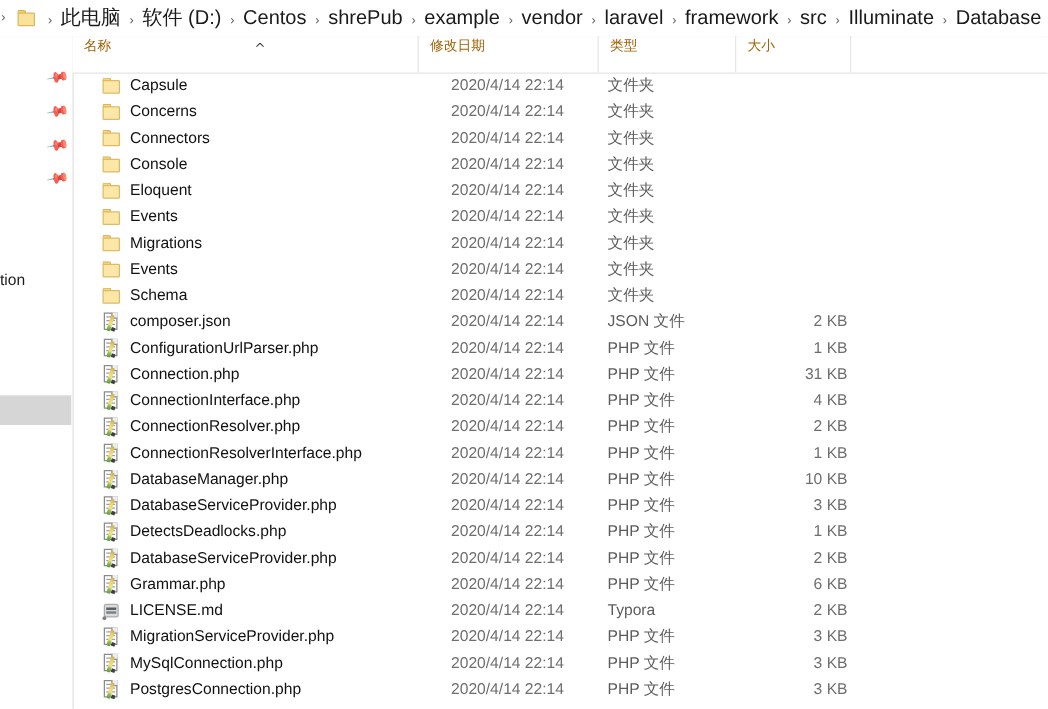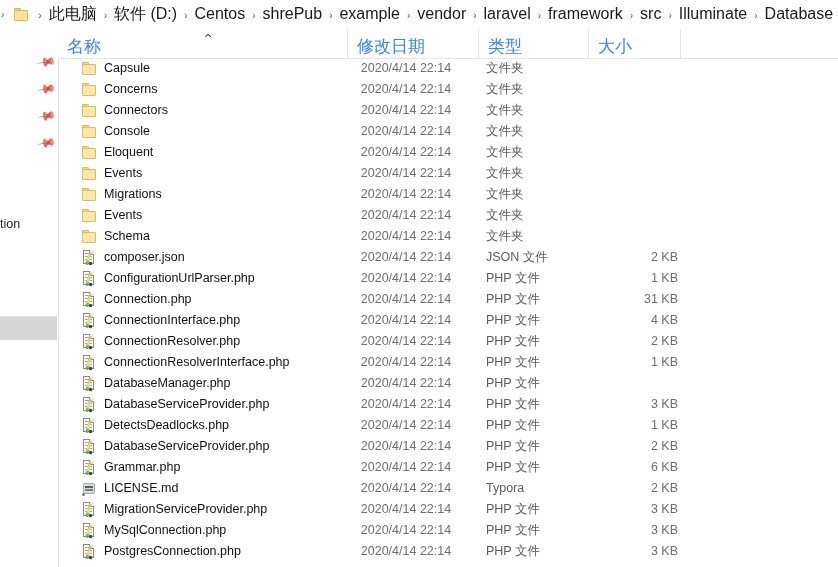--- a/index.html
+++ b/index.html
@@ -123,24 +123,24 @@
     height: 29px;
     background: #ffffff;
     border-bottom: 1px solid #e5e5e5;
   }
   .colhead {
     position: absolute;
     top: 0;
     height: 29px;
     box-sizing: border-box;
     border-left: 1px solid #e5e5e5;
-    color: #3b82f6;
-    font-size: 17px;
+    color: #a16207;
+    font-size: 11px;
     display: flex;
-    align-items: flex-end;
+    align-items: flex-start;
     padding-left: 9px;
     white-space: nowrap;
   }
   .colhead.first { border-left: none; }
   #sort-ascending-icon {
     position: absolute;
     left: 143px;
     top: 5px;
     width: 14px;
     height: 10px;
@@ -312,21 +312,21 @@
   <span class="pin-icon" style="top:107px">📌</span>
   <span id="leftpane-label">tion</span>
   <div id="leftpane-selected-block"></div>
 </div>
 
 <div id="colheaders">
   <div id="sort-ascending-icon">^</div>
 <div class="colhead first" style="left: 0px; width: 272px;">
       <span>名称</span>
     </div>
-    <div class="colhead" style="left: 289px; width: 148px;">
+    <div class="colhead" style="left: 276px; width: 148px;">
       <span>修改日期</span>
     </div>
     <div class="colhead" style="left: 530px; width: 92px;">
       <span>大小</span>
     </div>
     <div class="colhead" style="left: 420px; width: 110px;">
       <span>类型</span>
     </div>
     <div class="colhead" style="left: 622px; width: 60px;">
       <span></span>
@@ -506,20 +506,21 @@
       <span class="icon-slot ico-doc">
         <span class="page"></span>
         <span class="lines"></span>
         <span class="corner"></span>
         <span class="pencil"></span>
         <span class="nib"></span>
       </span>
       <span class="cell cell-name with-icon">DatabaseManager.php</span>
       <span class="cell cell-date">2020/4/14 22:14</span>
       <span class="cell cell-type">PHP 文件</span>
+      <span class="cell cell-size">10 KB</span>
     </div>
     <div class="row">
       <span class="icon-slot ico-doc">
         <span class="page"></span>
         <span class="lines"></span>
         <span class="corner"></span>
         <span class="pencil"></span>
         <span class="nib"></span>
       </span>
       <span class="cell cell-name with-icon">DatabaseServiceProvider.php</span>

